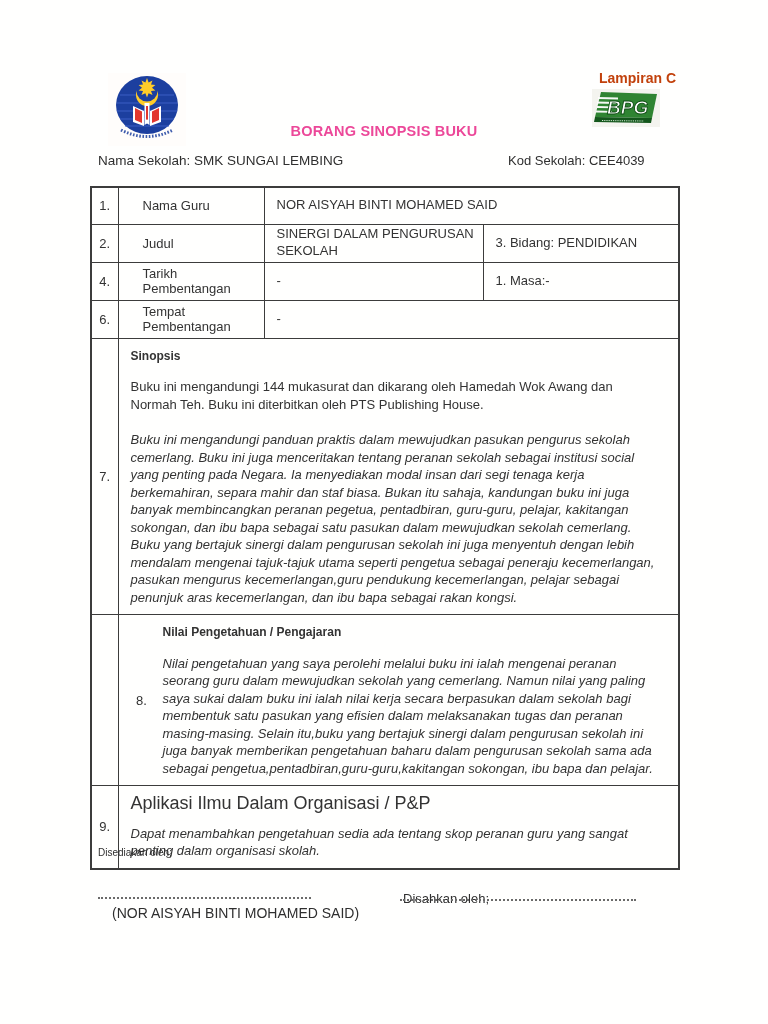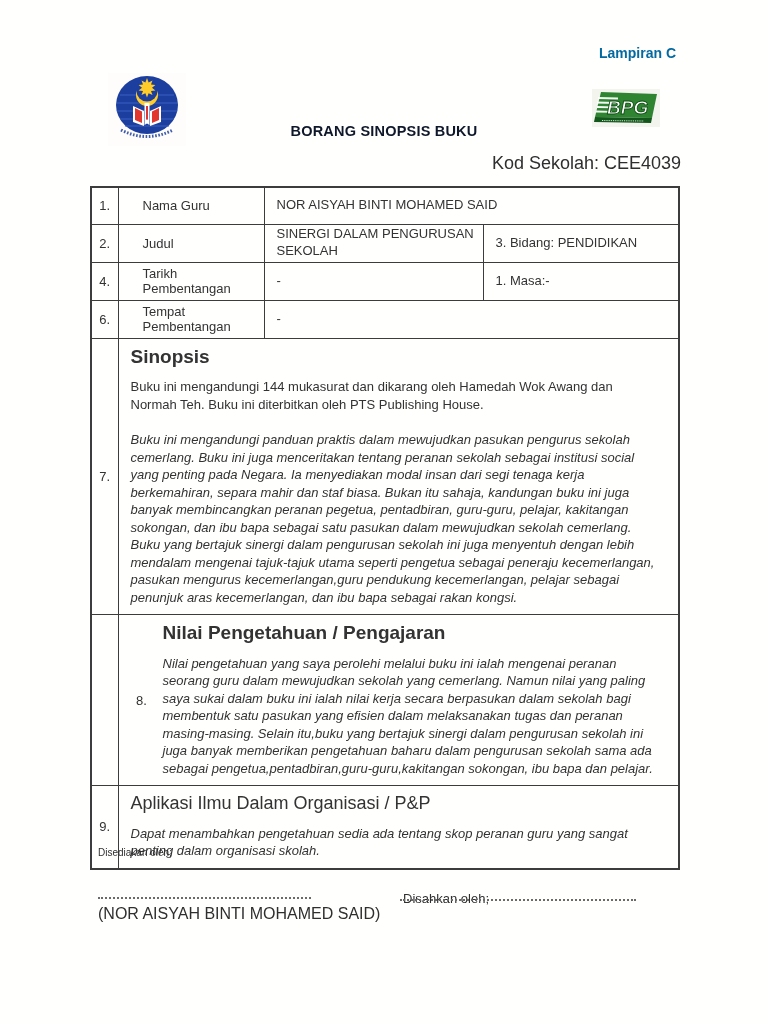--- a/index.html
+++ b/index.html
@@ -7,33 +7,33 @@
   body {
     width: 768px; height: 1024px;
     position: relative;
     overflow: hidden;
     font-family: "Liberation Sans", sans-serif;
     color: #2f2f2f;
   }
   .page { position: absolute; inset: 0; background: #fffffe; }
 
   .lampiran {
-    position: absolute; top: 45px; right: 92px;
-    font-size: 14px; font-weight: bold; color: #0369a1;
+    position: absolute; top: 70px; right: 92px;
+    font-size: 14px; font-weight: bold; color: #c2410c;
   }
   .crest { position: absolute; left: 108px; top: 73px; width: 78px; height: 73px; }
   .bpg   { position: absolute; left: 592px; top: 89px; width: 68px; height: 38px; }
 
   .title {
     position: absolute; top: 123px; left: 0; width: 768px;
-    text-align: center; font-size: 14.5px; font-weight: bold; color: #0f172a;
+    text-align: center; font-size: 14.5px; font-weight: bold; color: #ec4899;
     letter-spacing: 0.2px;
   }
   .school-name { position: absolute; top: 153px; left: 98px;  font-size: 13.5px; }
-  .school-code { position: absolute; top: 153px; left: 492px; font-size: 18px; }
+  .school-code { position: absolute; top: 153px; left: 508px; font-size: 13px; }
 
   table.form {
     position: absolute; left: 90px; top: 186px;
     width: 588px; table-layout: fixed;
     border-collapse: collapse;
     border: 2px solid #3c3c3c;
   }
   table.form td {
     border: 1.5px solid #3c3c3c;
     font-size: 13px; color: #333;
@@ -42,33 +42,33 @@
   td.num { text-align: center; font-size: 13px; }
   td.lbl { padding-left: 24px; }
   td.val { padding-left: 12px; padding-right: 8px; line-height: 1.3; }
   tr.r-short td { height: 37px; }
   tr.r-judul td { height: 38px; }
   td.content {
     vertical-align: top;
     padding: 9px 16px 8px 12px;
     line-height: 17.5px;
   }
-  td.content .h  { font-weight: bold; font-size: 19px; margin-bottom: 13px; }
+  td.content .h  { font-weight: bold; font-size: 12px; margin-bottom: 13px; }
   td.content .h-reg { font-weight: normal; font-size: 18px; margin-bottom: 12px; }
   td.content p   { margin-bottom: 18px; font-size: 13px; }
   td.content p:last-child { margin-bottom: 0; font-style: italic; }
   tr.r7 td { height: 275px; }
   tr.r8 td { height: 143px; padding-left: 44px; }
   tr.r9 td { height: 78px; }
 
   .prep-label { position: absolute; top: 847px; left: 98px;  font-size: 10px; }
   .appr-label { position: absolute; top: 891px; left: 403px; font-size: 13px; }
   .dotline1 { position: absolute; top: 897px; left: 98px;  width: 213px; border-bottom: 2px dotted #6a6a6a; }
   .dotline2 { position: absolute; top: 899px; left: 400px; width: 236px; border-bottom: 2px dotted #6a6a6a; }
-  .prep-name { position: absolute; top: 905px; left: 98px; font-size: 16px; }
+  .prep-name { position: absolute; top: 905px; left: 112px; font-size: 14px; }
 </style>
 </head>
 <body>
 
 <div class="page">
 
   <div class="lampiran">Lampiran C</div>
 
   <svg class="crest" viewBox="0 0 78 73">
     <rect x="0" y="0" width="78" height="73" fill="#fffdfb"></rect>
@@ -102,20 +102,21 @@
       <line x1="6" y1="9" x2="26" y2="9.5"></line>
       <line x1="5" y1="13.5" x2="24" y2="14"></line>
       <line x1="5" y1="18" x2="22" y2="18.3"></line>
       <line x1="4" y1="22.5" x2="20" y2="22.8"></line>
     </g>
     <text x="15" y="25" font-family="Liberation Sans, sans-serif" font-size="19" font-weight="bold" font-style="italic" fill="#ffffff" stroke="#0f4c14" stroke-width="0.9">BPG</text>
     <line x1="10" y1="31.5" x2="52" y2="32" stroke="#cfe8cf" stroke-width="1" stroke-dasharray="1.2 1"></line>
   </svg>
 
   <div class="title">BORANG SINOPSIS BUKU</div>
+  <div class="school-name">Nama Sekolah: SMK SUNGAI LEMBING</div>
   <div class="school-code">Kod Sekolah: CEE4039</div>
 
   <table class="form">
     <colgroup>
       <col style="width:27px">
         <col style="width:146px">
         <col style="width:219px">
         <col style="width:196px">
     </colgroup>
     <tbody>

